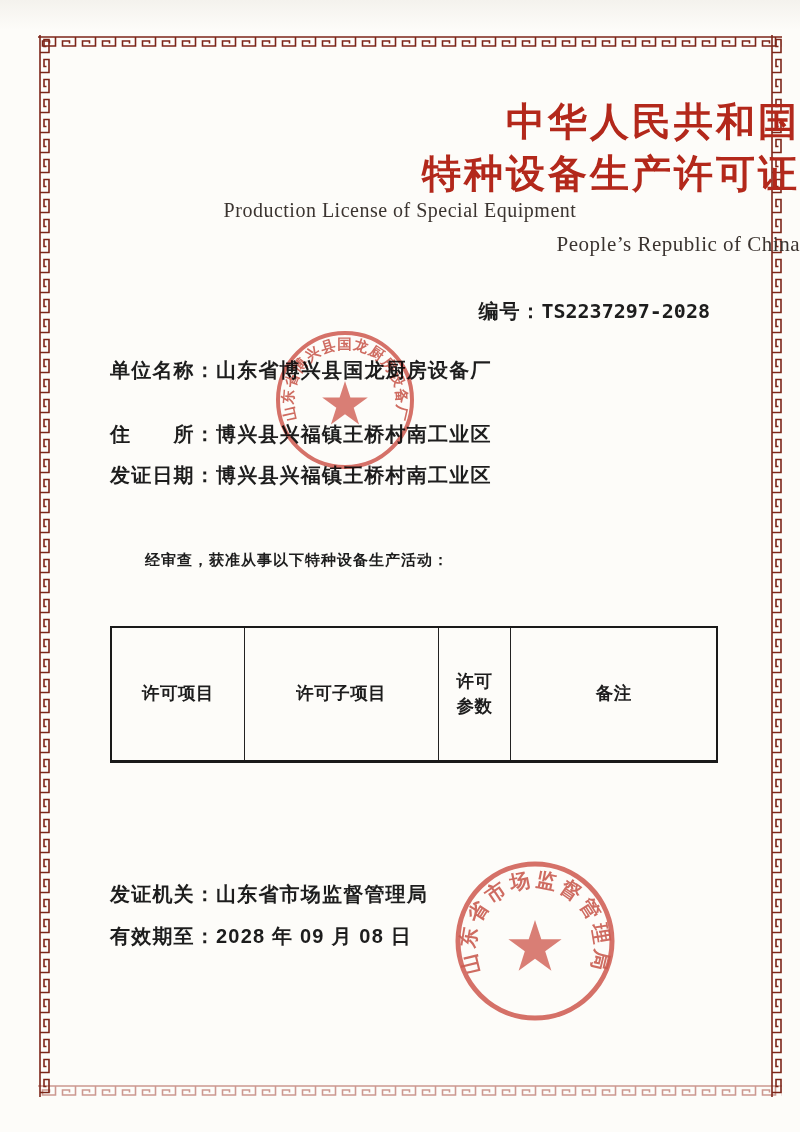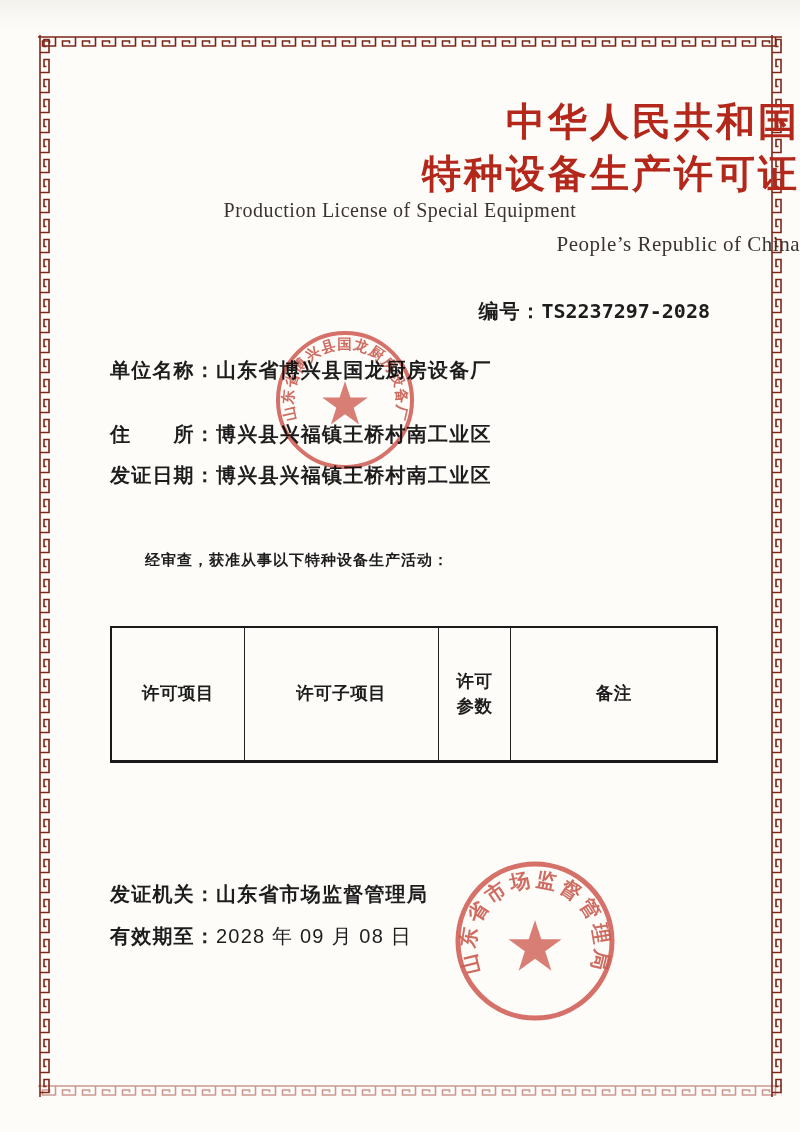--- a/index.html
+++ b/index.html
@@ -79,21 +79,21 @@
   table.lic { border-bottom-width: 3px; }
 
   .foot {
     position: absolute;
     font-size: 20px; font-weight: 600; letter-spacing: 1.2px;
     white-space: nowrap;
   }
   .f-auth  { left: 110px; top: 881px; }
   .f-valid { left: 110px; top: 923px; }
   .f-issue { left: 437px; top: 923px; }
-  .date-val { font-family: "Liberation Sans", sans-serif; font-weight: 400; }
+  .date-val { font-family: "Liberation Sans", sans-serif; font-weight: 700; }
 
   .stamp { position: absolute; mix-blend-mode: multiply; opacity: .88; }
   .stamp-company   { left: 270px; top: 325px; }
   .stamp-authority { left: 450px; top: 856px; }
 </style>
 </head>
 <body>
 
 <div class="page">
 

